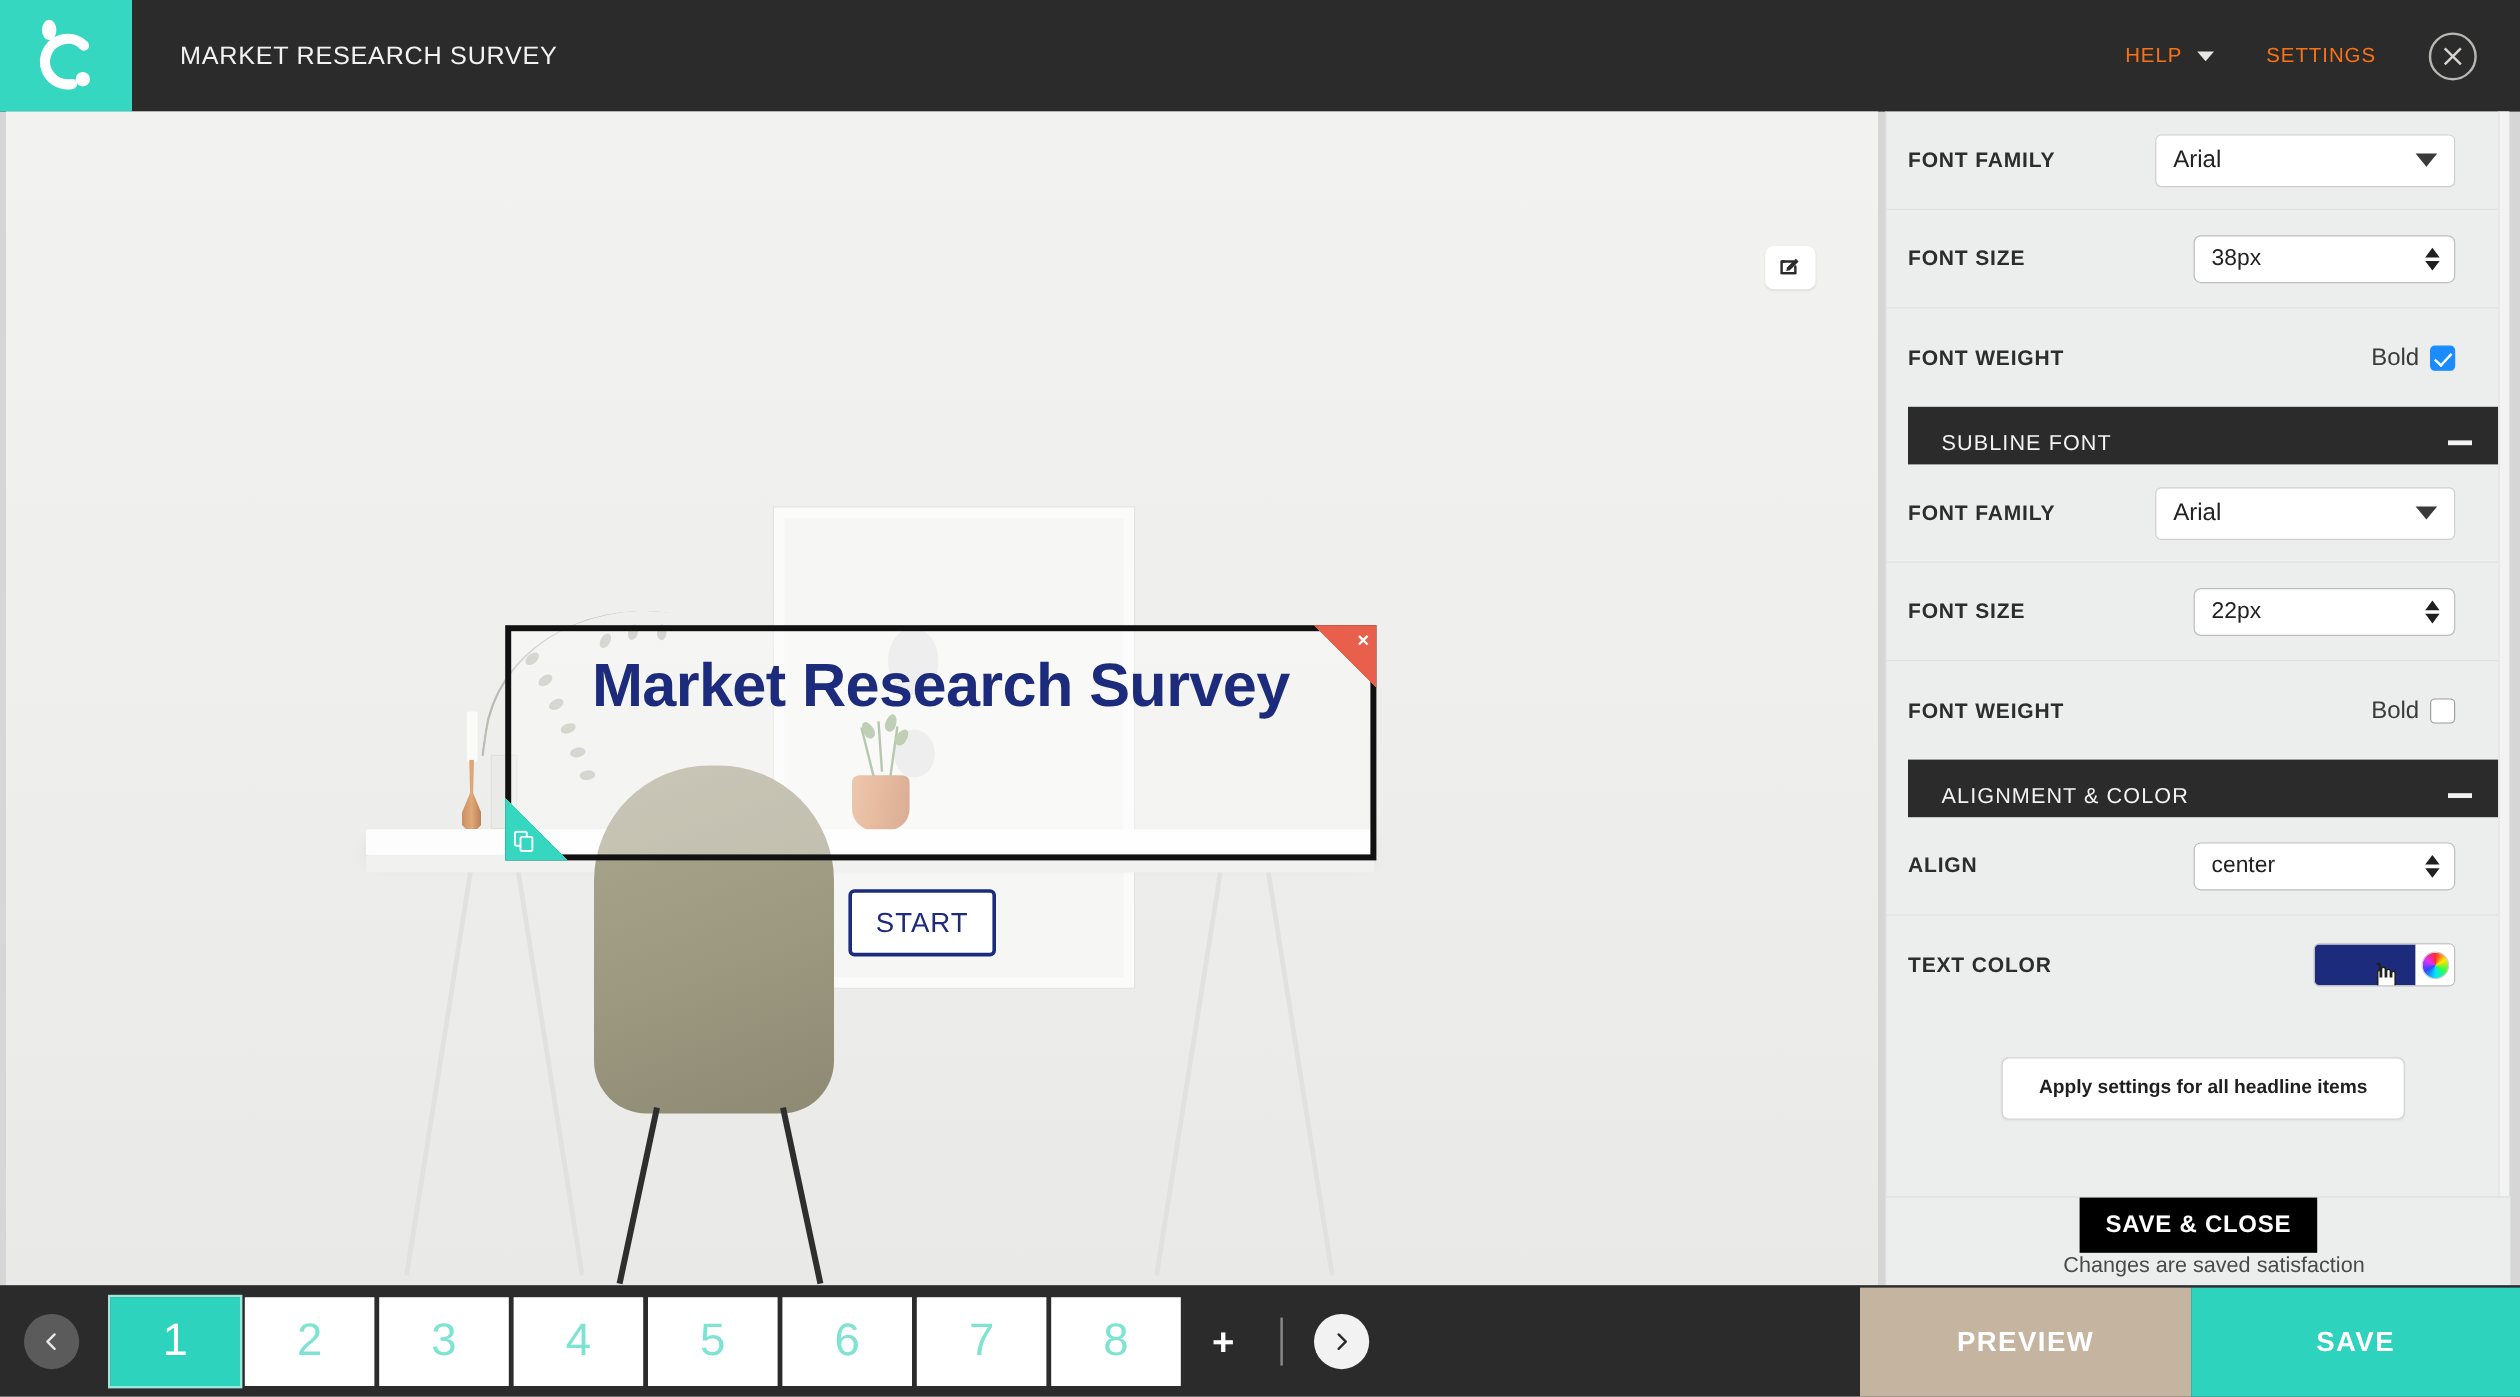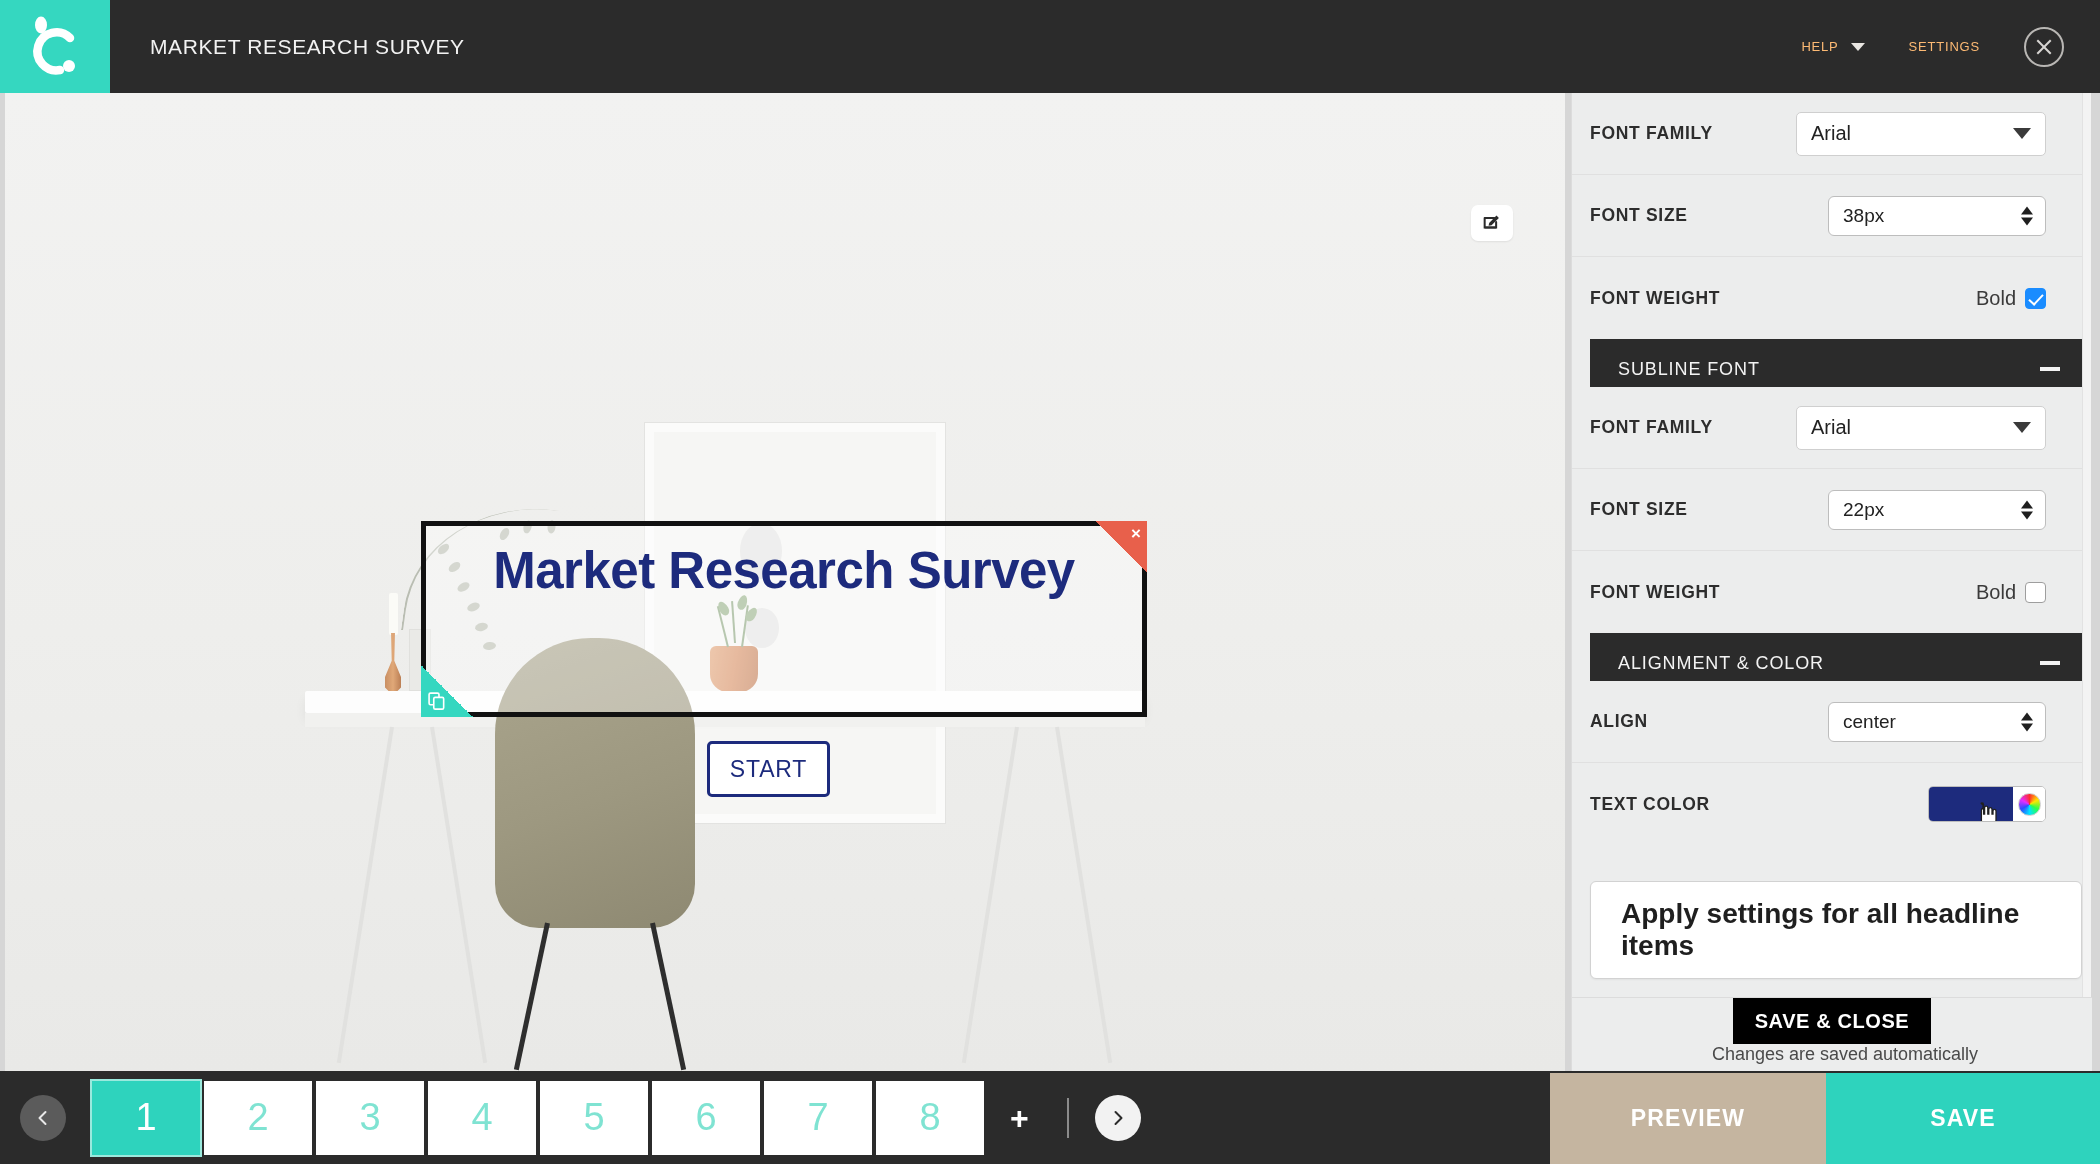--- a/index.html
+++ b/index.html
@@ -30,21 +30,21 @@
   .logo-glyph { position: relative; width: 60px; height: 62px; }
   .app-title {
     color: #f2f2f2; font-size: 21px; letter-spacing: 0.6px;
     margin-left: 40px; font-weight: 400; white-space: nowrap;
   }
   .topbar-right {
     margin-left: auto; display: flex; align-items: center;
     gap: 0px; padding-right: 36px;
   }
   .tb-item {
-    color: #fdba74; font-size: 13px; letter-spacing: 0.8px;
+    color: #f97316; font-size: 17px; letter-spacing: 0.8px;
     padding: 0 22px; display: flex; align-items: center; gap: 12px;
     cursor: pointer; white-space: nowrap;
   }
   .caret-dn {
     width: 0; height: 0;
     border-left: 7px solid transparent; border-right: 7px solid transparent;
     border-top: 8px solid #e8e6e2; display: inline-block;
   }
   .close-circle {
     width: 40px; height: 40px; border-radius: 50%;
@@ -264,21 +264,21 @@
     border: 1.5px solid #cfcfcf;
   }
   .cursor-hand {
     position: absolute; left: 46px; top: 14px; width: 24px; height: 30px;
     pointer-events: none;
   }
 
   .apply-wrap { display: flex; justify-content: center; padding: 36px 0 0 18px; }
   .apply-btn {
     background: #fff; border: 1px solid #d2d2d2; border-radius: 6px;
-    padding: 16px 30px; font-size: 28px; color: #1f1f1f; font-weight: bold;
+    padding: 16px 30px; font-size: 16px; color: #1f1f1f; font-weight: bold;
     cursor: pointer; box-shadow: 0 1px 2px rgba(0,0,0,.05);
   }
 
   .save-close-bar {
     position: absolute; left: 0; bottom: 0; width: 520px; height: 74px;
     background: #eceded; border-top: 1px solid #dcdcdc;
     display: flex; align-items: center; flex-direction: column;
   }
   .save-close-btn {
     background: #000; color: #fff; font-size: 20px; font-weight: bold;
@@ -521,21 +521,21 @@
 
       <div class="apply-wrap">
         <div class="apply-btn">Apply settings for all headline items</div>
       </div>
     </div>
 
     <div class="sb-track"></div>
 
     <div class="save-close-bar">
       <div class="save-close-btn">SAVE &amp; CLOSE</div>
-      <div class="auto-save-note">Changes are saved automatically</div>
+      <div class="auto-save-note">Changes are saved satisfaction</div>
     </div>
   </div>
 
   <div class="bottombar">
     <div class="nav-arrow">
       <svg width="16" height="16" viewBox="0 0 16 16">
         <path d="M10.5 2L4.5 8l6 6" stroke="currentColor" stroke-width="2" fill="none" stroke-linecap="round" stroke-linejoin="round"></path>
       </svg>
     </div>
 

